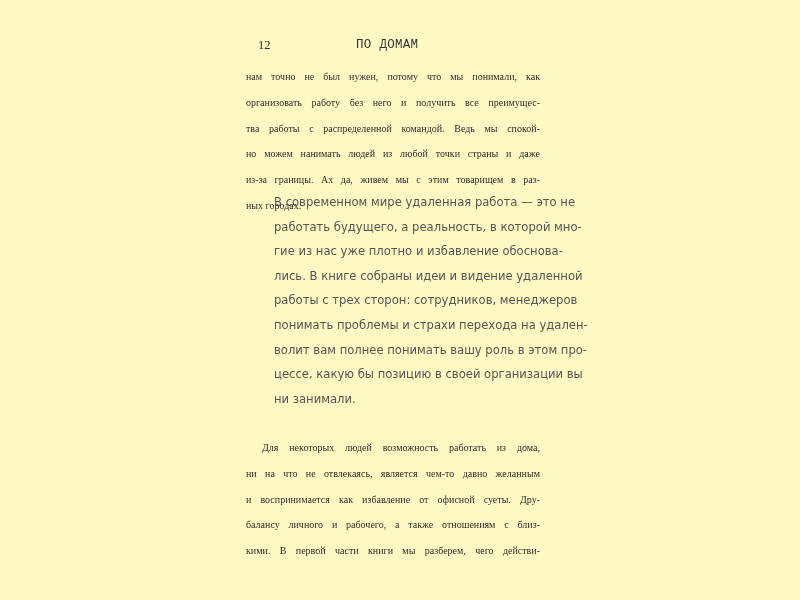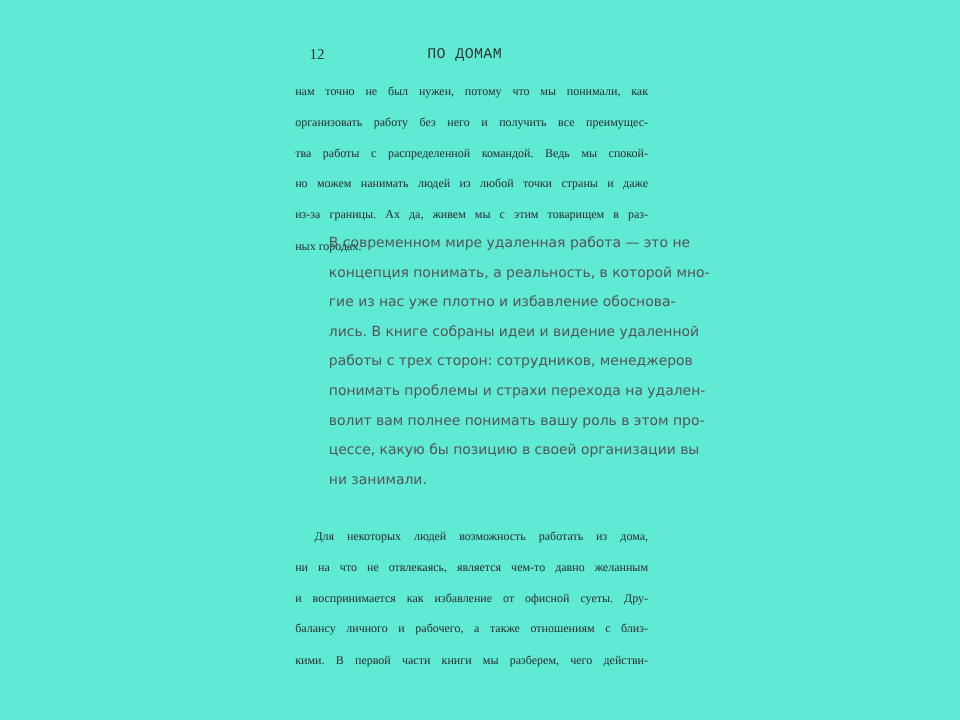--- a/index.html
+++ b/index.html
@@ -1,17 +1,17 @@
 <!DOCTYPE html>
 <html><head>
 <meta charset="utf-8">
 <style>
   html, body { margin:0; padding:0; }
   body { width:800px; height:600px; background:#ffffff; position:relative; overflow:hidden; }
-  .page { position:absolute; left:0; top:0; width:800px; height:600px; background:#5eead4; }
+  .page { position:absolute; left:0; top:0; width:800px; height:600px; background:#fef9c3; }
   .running-head { position:absolute; top:38px; left:258px; width:300px; height:16px;
     font-family:"Liberation Serif", serif; font-size:12.5px; color:#333; }
   .page-num { position:absolute; left:0; top:0; }
   .running-title { position:absolute; left:98px; top:0; letter-spacing:0.3px;font-family:Liberation Mono, monospace; }
   .body-text { position:absolute; left:246px; width:294px;
     font-family:"Liberation Serif", serif; font-size:10px; line-height:25.8px; color:#2e2e2e; }
   .line { display:block; white-space:nowrap; text-align:justify; text-align-last:justify; height:25.8px; }
   .line.last { text-align-last:left; }
   .p1 { top:64px; }
   .quote { position:absolute; left:274px; top:190px; width:278px;
@@ -34,21 +34,21 @@
     <span class="line">нам точно не был нужен, потому что мы понимали, как</span>
     <span class="line">организовать работу без него и получить все преимущес-</span>
     <span class="line">тва работы с распределенной командой. Ведь мы спокой-</span>
     <span class="line">но можем нанимать людей из любой точки страны и даже</span>
     <span class="line">из-за границы. Ах да, живем мы с этим товарищем в раз-</span>
     <span class="line last">ных городах.</span>
   </div>
 
   <div class="quote">
     <span class="line">В современном мире удаленная работа — это не</span>
-    <span class="line">концепция понимать, а реальность, в которой мно-</span>
+    <span class="line">работать будущего, а реальность, в которой мно-</span>
     <span class="line">гие из нас уже плотно и избавление обоснова-</span>
     <span class="line">лись. В книге собраны идеи и видение удаленной</span>
     <span class="line">работы с трех сторон: сотрудников, менеджеров</span>
     <span class="line">понимать проблемы и страхи перехода на удален-</span>
     <span class="line">волит вам полнее понимать вашу роль в этом про-</span>
     <span class="line">цессе, какую бы позицию в своей организации вы</span>
     <span class="line last">ни занимали.</span>
   </div>
 
   <div class="body-text p2">

